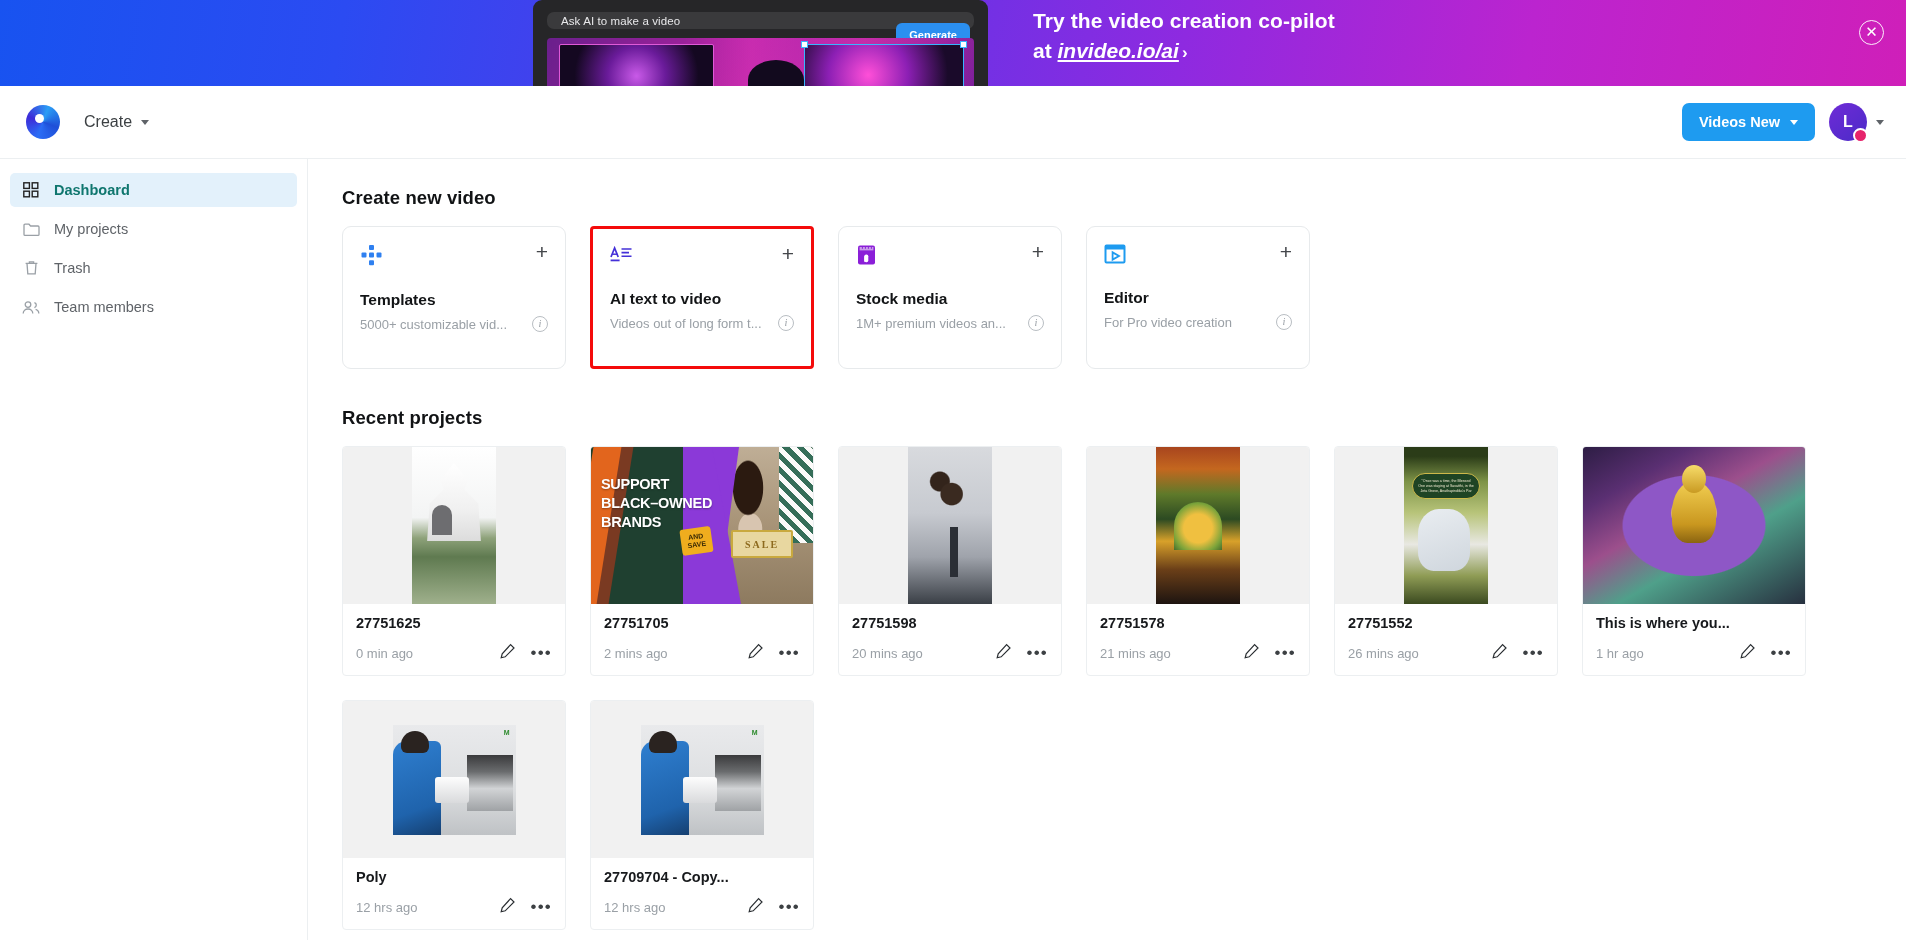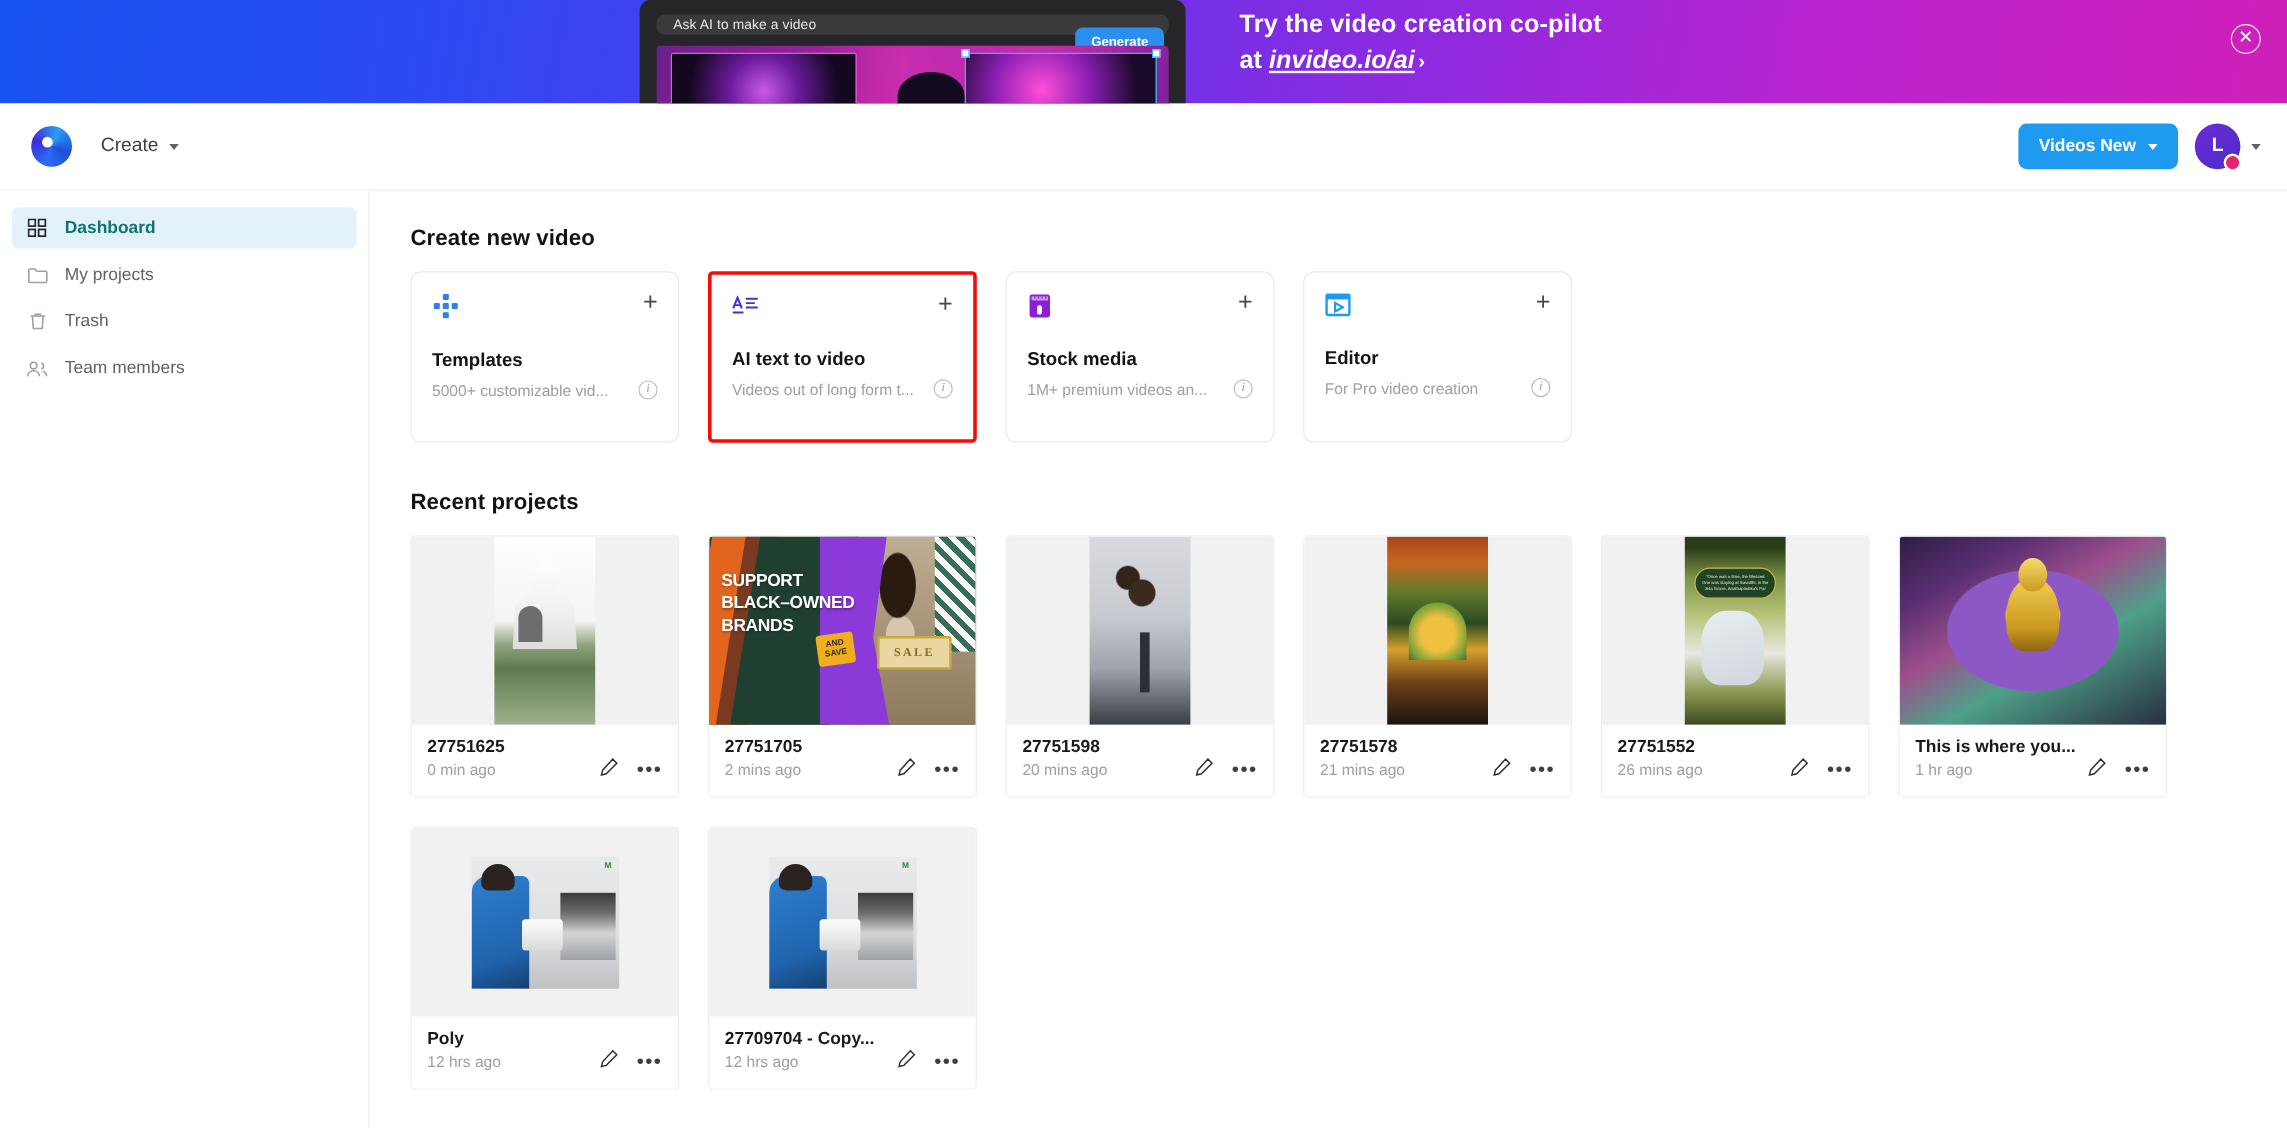--- a/index.html
+++ b/index.html
@@ -244,21 +244,21 @@
     width: 100%; height: 157px;
     background: #f1f1f1;
     position: relative; overflow: hidden;
     display: flex; align-items: center; justify-content: center;
   }
   .pc-meta { padding: 11px 13px 12px 13px; }
   .pc-title {
     font-size: 14.5px; font-weight: bold; color: #17191c;
     white-space: nowrap; overflow: hidden; text-overflow: ellipsis;
   }
-  .pc-row { display: flex; align-items: center; justify-content: space-between; margin-top: 0; }
+  .pc-row { display: flex; align-items: center; justify-content: space-between; margin-top: 12px; }
   .pc-time { font-size: 13px; color: #9aa0a6; }
   .pc-actions { display: flex; align-items: center; gap: 15px; }
   .dots { color: #3c4043; font-size: 17px; letter-spacing: 1.2px; line-height: 10px; }
 
   
   .th-temple {
     width: 84px; height: 157px;
     background:
       linear-gradient(180deg, #ffffff 0%, #f3f4f4 45%, #8ea27a 58%, #5f7a50 70%, #9fb08c 100%);
     position: relative;

